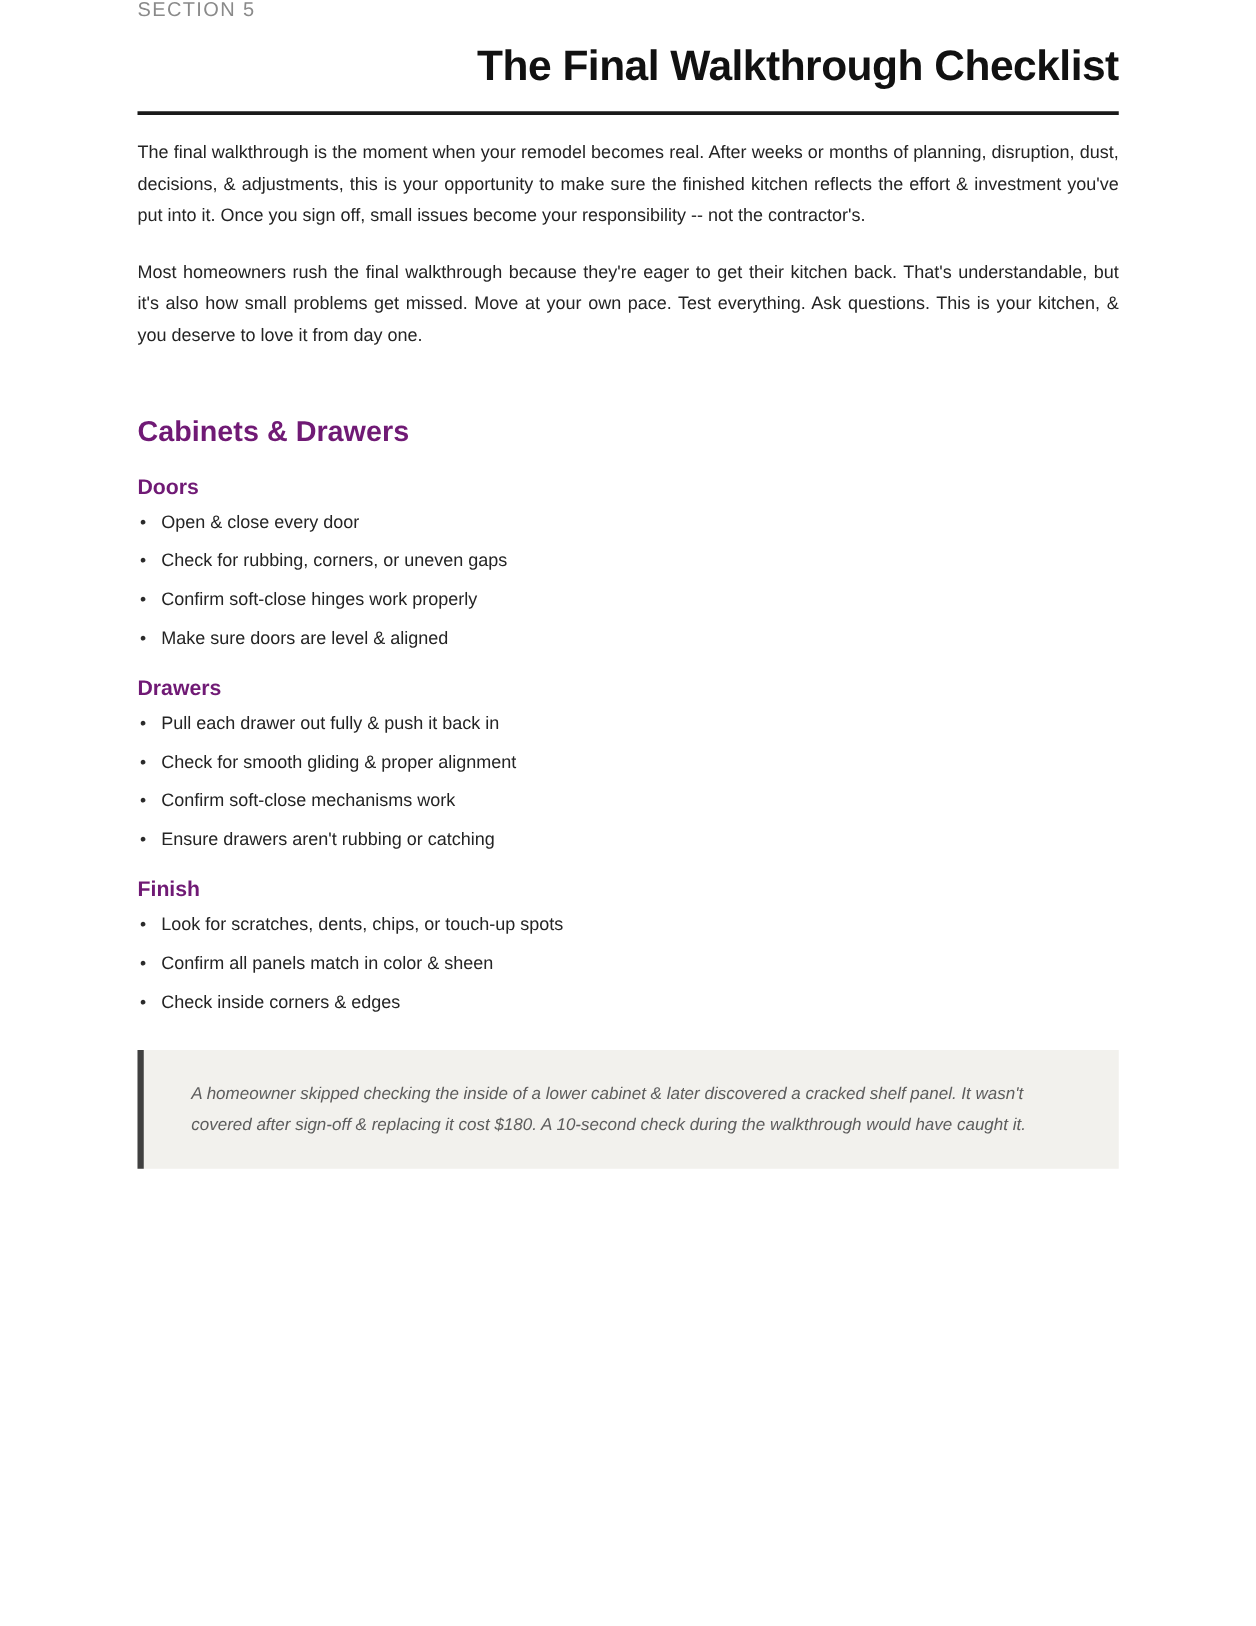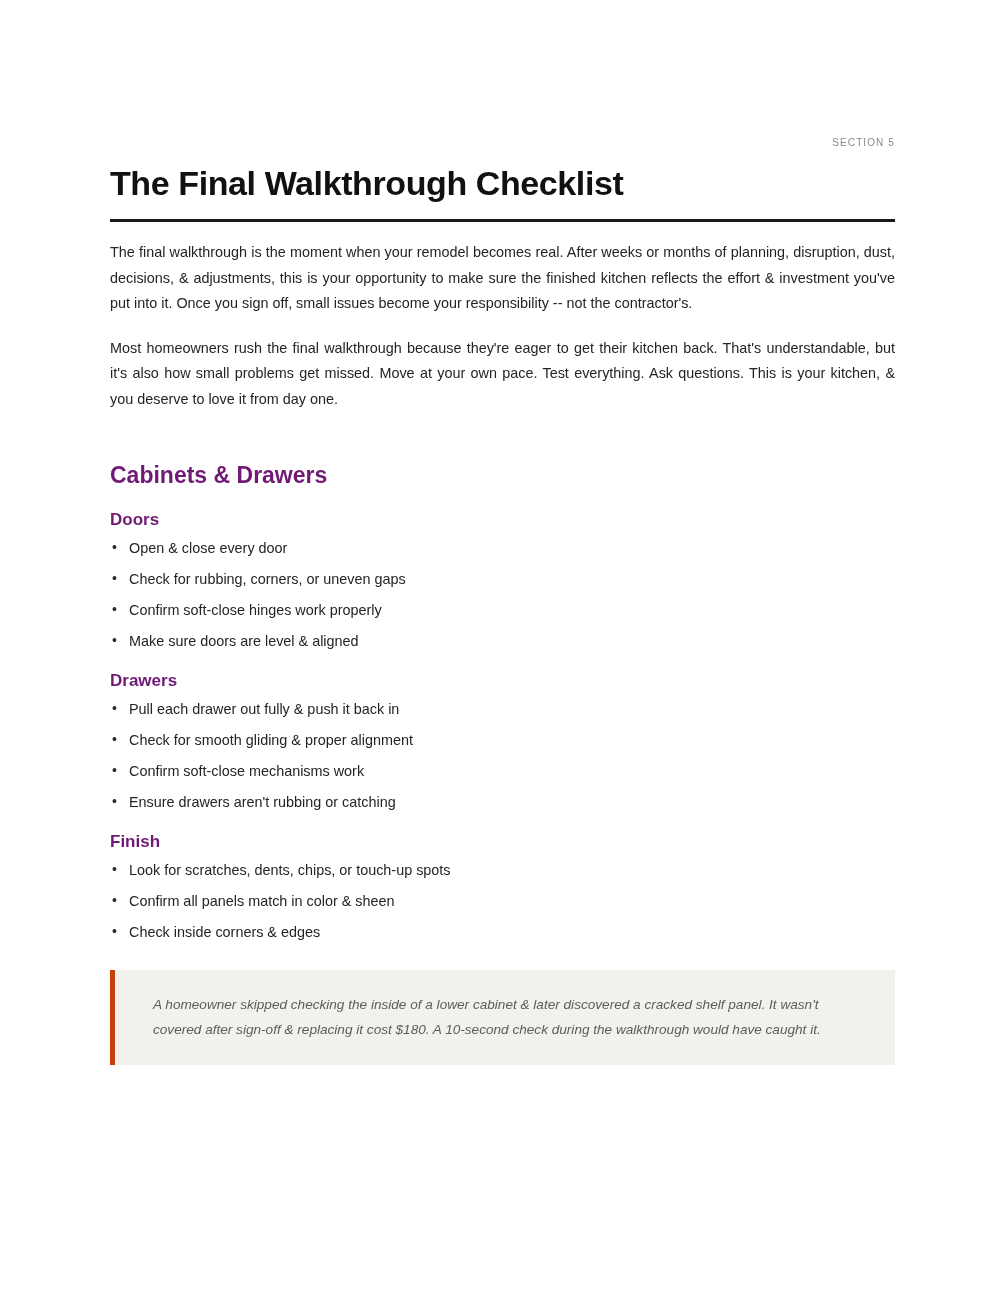--- a/index.html
+++ b/index.html
@@ -15,33 +15,32 @@
     -webkit-font-smoothing: antialiased;
   }
   .page {
     position: relative;
     width: 1005px;
     height: 1301px;
     box-sizing: border-box;
     padding: 0 110px;
   }
   .section-label {
-    margin-top: 137px;
-    font-size: 10px;
+    font-size: 16px;
     letter-spacing: 1.1px;
     color: #8a8a8a;
     text-transform: uppercase;
-    text-align: right;
   }
   .page-title {
     margin: 16px 0 0 0;
     font-size: 34px;
     font-weight: bold;
     letter-spacing: -0.4px;
     color: #111111;
+    text-align: right;
   }
   .title-rule {
     margin-top: 16px;
     border-top: 3px solid #1a1a1a;
     width: 785px;
   }
   .intro {
     margin-top: 18px;
     width: 785px;
   }
@@ -92,21 +91,21 @@
     left: 2px;
     top: -1px;
     color: #2b2b2b;
     font-size: 14px;
   }
   .callout {
     margin-top: 29px;
     width: 785px;
     box-sizing: border-box;
     background: #f2f1ed;
-    border-left: 5px solid #c2410c;
+    border-left: 5px solid #404040;
     padding: 22px 30px 23px 38px;
   }
   .callout p {
     margin: 0;
     font-size: 13.6px;
     line-height: 25px;
     font-style: italic;
     color: #5c5c5c;
   }
 </style>

